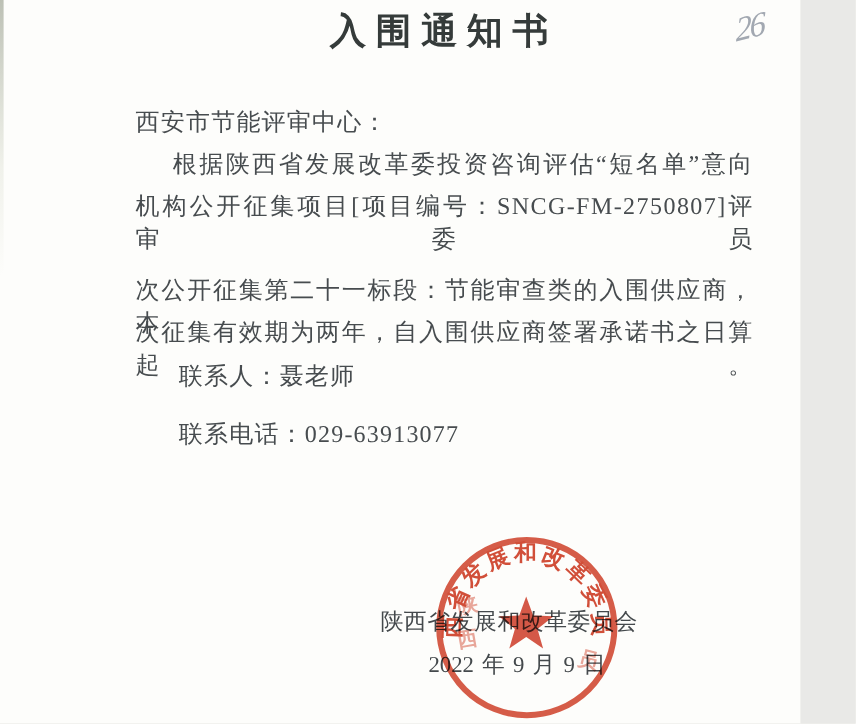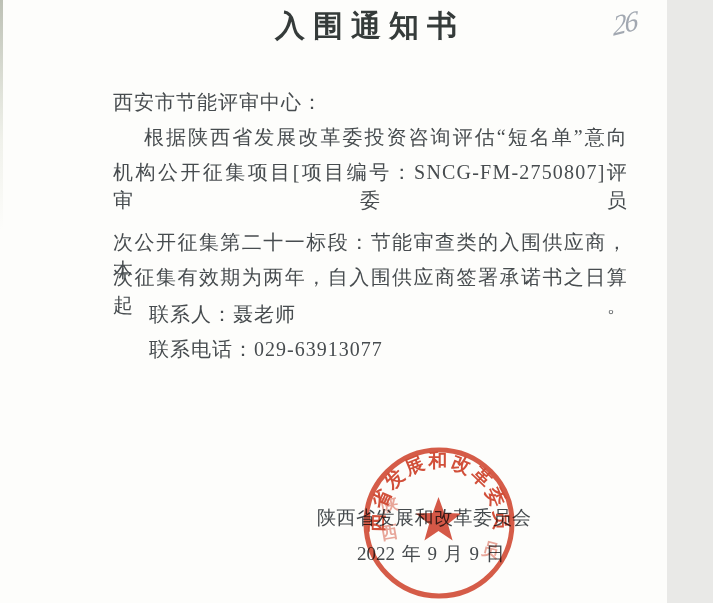--- a/index.html
+++ b/index.html
@@ -63,21 +63,21 @@
   <div class="pencil">26</div>
 
   <div class="bodyline" style="top:88px">西安市节能评审中心：</div>
 
   <div class="bodyline jline indent" style="top:123px">根据陕西省发展改革委投资咨询评估“短名单”意向</div>
   <div class="bodyline jline" style="top:158px">机构公开征集项目[项目编号：SNCG-FM-2750807]评审委员</div>
   <div class="bodyline jline" style="top:228px">次公开征集第二十一标段：节能审查类的入围供应商，本</div>
   <div class="bodyline jline" style="top:263px">次征集有效期为两年，自入围供应商签署承诺书之日算起。</div>
 
   <div class="bodyline contact" style="top:300px">联系人：聂老师</div>
-  <div class="bodyline contact" style="top:335px">联系电话：029-63913077</div>
+  <div class="bodyline contact" style="top:348px">联系电话：029-63913077</div>
 
   <div class="sig-org">陕西省发展和改革委员会</div>
   <div class="sig-date">2022 年 9 月 9 日</div>
 
   <svg class="seal" viewBox="0 0 170 170">
 
     <circle cx="85" cy="84" r="73" fill="none" stroke="#d1452f" stroke-width="5" opacity="0.92"></circle>
 
     <polygon fill="#cf3d28" opacity="0.9" points="84.5,58 90.3,74 107.3,74.6 93.9,85.1 98.6,101.4 84.5,91.9 70.4,101.4 75.1,85.1 61.7,74.6 78.7,74"></polygon>
 

